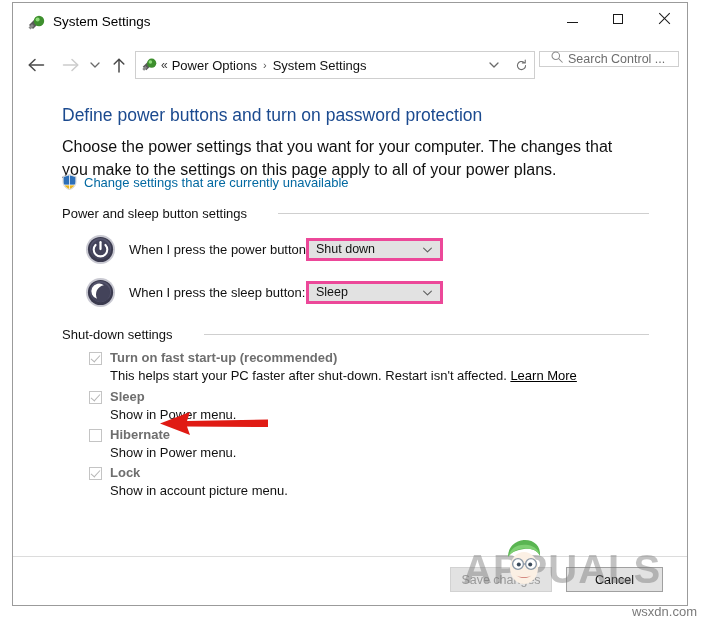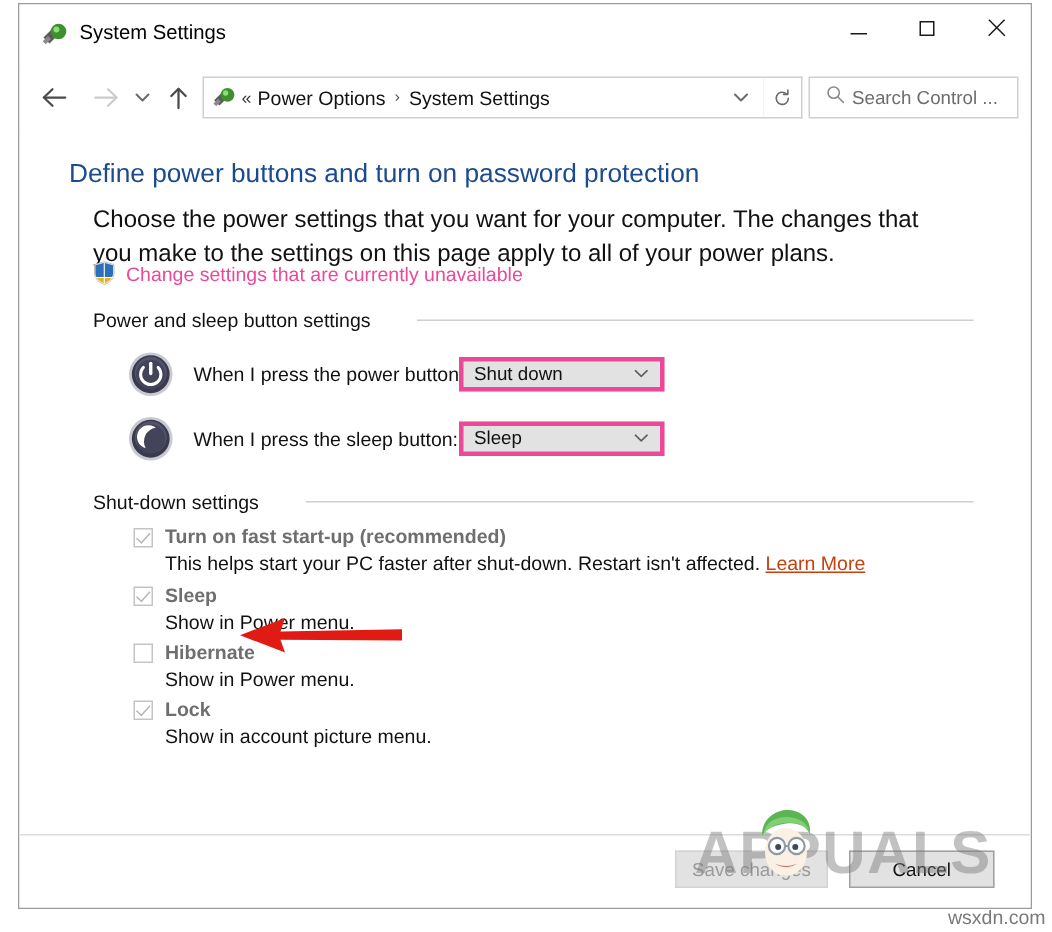--- a/index.html
+++ b/index.html
@@ -151,21 +151,21 @@
     border-left: none;
     box-sizing: border-box;
     background: #ffffff;
     display: flex; align-items: center; justify-content: center;
   }
   #searchbox {
     position: absolute;
     right: 8px;
     top: 8px;
     width: 140px;
-    height: 28px;
+    height: 16px;
     border: 1px solid #cfcfcf;
     box-sizing: border-box;
     background: #ffffff;
     display: flex;
     align-items: center;
   }
   #search-ph {
     font-size: 12.5px; color: #6d6d6d; white-space: nowrap;
     margin-left: 4px;
   }
@@ -180,21 +180,21 @@
     left: 0;
     top: 84px;
     right: 0;
     bottom: 48px;
     background: #ffffff;
     overflow: hidden;
   }
 
   #page-title {
     position: absolute;
-    left: 33px; top: 18px;
+    left: 49px; top: 18px;
     font-size: 17.5px;
     color: #1b4a8f;
     white-space: nowrap;
   }
   #page-desc {
     position: absolute;
     left: 49px; top: 48px;
     width: 570px;
     font-size: 16px;
     color: #111111;
@@ -202,21 +202,21 @@
   }
   #uac-link-row {
     position: absolute;
     left: 49px; top: 87px;
     display: flex; align-items: center;
   }
   #uac-shield { width: 15px; height: 16px; flex: 0 0 auto; }
   #uac-text {
     margin-left: 7px;
     font-size: 13px;
-    color: #ec4899;
+    color: #0369a1;
     white-space: nowrap;
   }
 
   
   .section-head {
     position: absolute;
     left: 49px;
     right: 38px;
     display: flex;
     align-items: center;
@@ -300,21 +300,21 @@
     white-space: nowrap;
   }
   .cb-sub {
     position: absolute;
     left: 97px;
     font-size: 13px;
     color: #111111;
     white-space: nowrap;
   }
   .cb-sub a {
-    color: #c2410c;
+    color: #000000;
     text-decoration: underline;
     text-align: right;
   }
 
   #cb-fast    { top: 263px; }
   #sub-fast   { top: 281px; }
   #cb-sleep   { top: 302px; }
   #sub-sleep  { top: 320px; }
   #cb-hib     { top: 340px; }
   #sub-hib    { top: 358px; }

